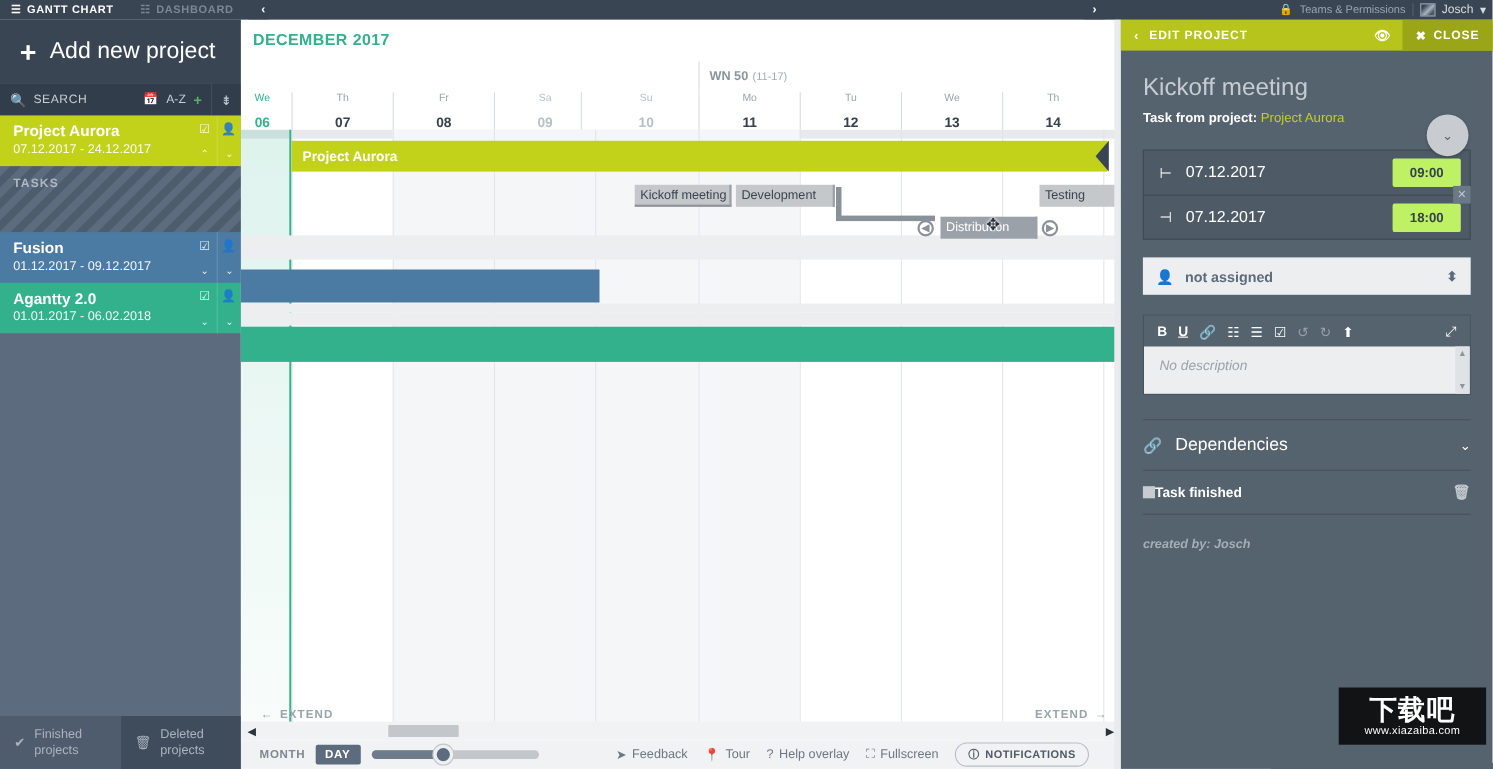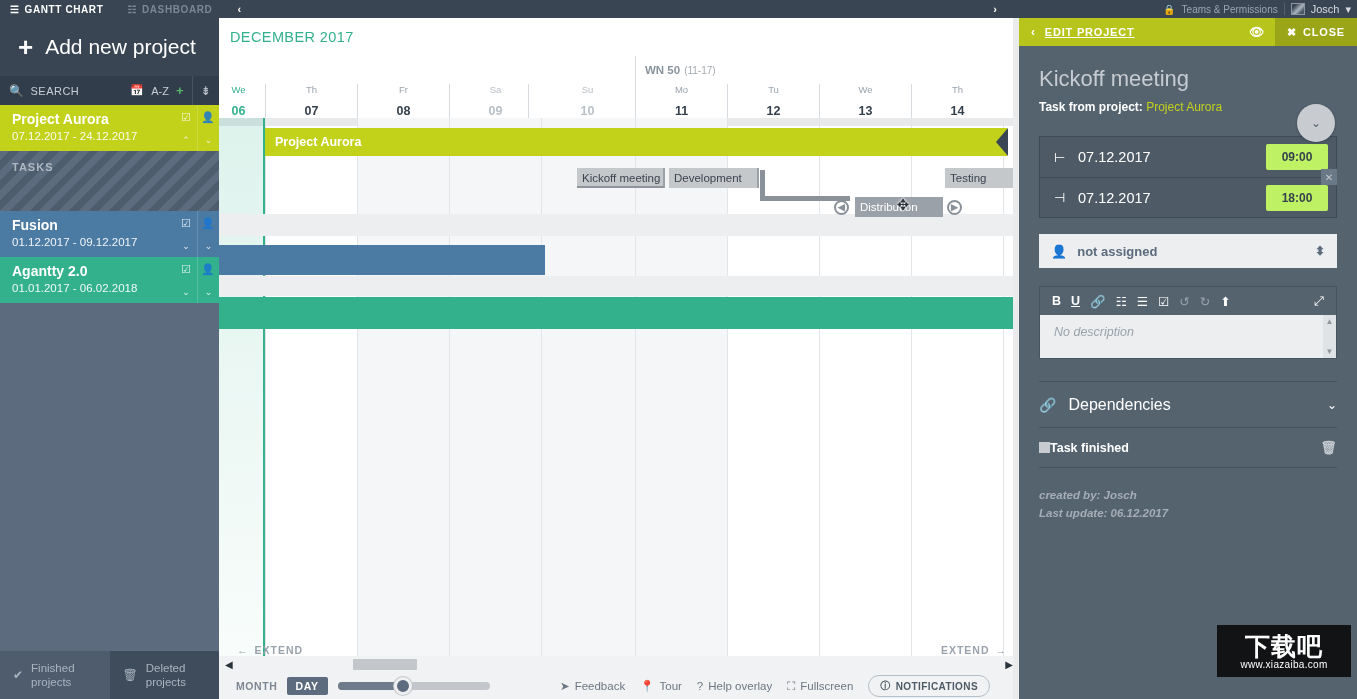--- a/index.html
+++ b/index.html
@@ -120,21 +120,21 @@
   .sb-ico { font-size: 12px; }
 
   
   .gantt {
     position: absolute; top: 18px; left: 219px;
     width: 800px; height: 681px; background: #ffffff;
     overflow: hidden;
   }
   .month-label {
     height: 38px; display: flex; align-items: center; padding-left: 11px;
-    color: #32b18c; font-size: 14.5px; font-weight: normal; letter-spacing: .4px;
+    color: #32b18c; font-size: 14.5px; font-weight: bold; letter-spacing: .4px;
   }
   .wn-row { height: 28px; position: relative; border-bottom: 0; }
   .wn-cell {
     position: absolute; top: 0; height: 28px;
     display: flex; align-items: center; padding-left: 9px;
     font-size: 11.5px; color: #8a949e; font-weight: bold;
     border-left: 1px solid #d7dbdf;
   }
   .wn-cell .wnr { font-weight: normal; font-size: 10px; color: #a3abb3; margin-left: 4px; }
   .days-row { height: 34px; position: relative; }
@@ -255,21 +255,21 @@
   
   .panel {
     position: absolute; top: 18px; right: 0; width: 338px; height: 681px;
     background: #55636f;
   }
   .panel-head {
     height: 28px; background: #b6c41b; display: flex; align-items: center;
     color: #fff; font-size: 11px; font-weight: bold; letter-spacing: .8px;
   }
   .ph-back { padding: 0 9px 0 12px; font-size: 12px; }
-  .ph-title { flex: 1; text-decoration: underline; }
+  .ph-title { flex: 1; }
   .ph-eye { padding: 0 10px; font-size: 12px; }
   .ph-close {
     background: #9aa617; height: 28px; display: flex; align-items: center;
     gap: 6px; padding: 0 12px;
   }
   .panel-body { position: relative; padding: 0 20px; }
   .task-title {
     padding-top: 20px; color: #c6ccd2; font-size: 22px; font-weight: 300;
   }
   .task-sub { padding-top: 8px; font-size: 12px; font-weight: bold; color: #ffffff; }
@@ -703,21 +703,20 @@
       </div>
 
       <div class="finished-row">
         <span class="chkbox"></span>
         <span>Task finished</span>
         <span class="trash">🗑</span>
       </div>
 
       <div class="meta">
         <div>created by: Josch</div>
-        <div>Last update: 06.12.2017</div>
       </div>
     </div>
 
     <div class="watermark">
       <div class="wm-big">下载吧</div>
       <div class="wm-small">www.xiazaiba.com</div>
     </div>
   </div>
 
 </div>

